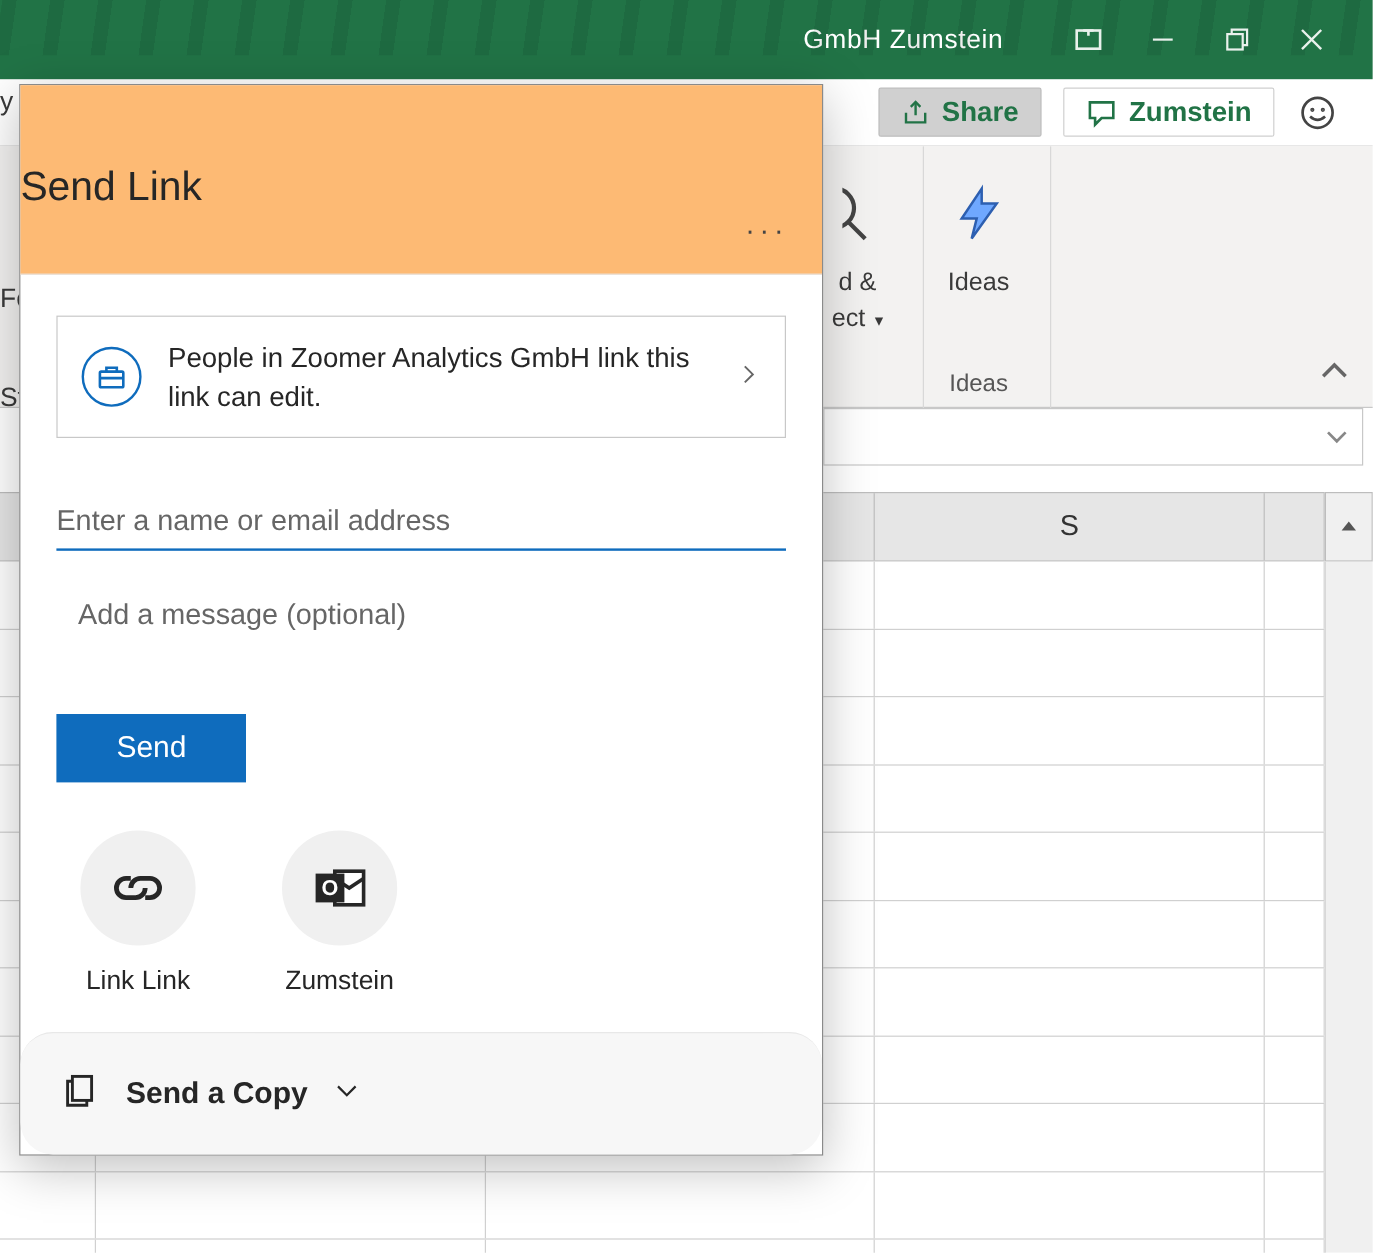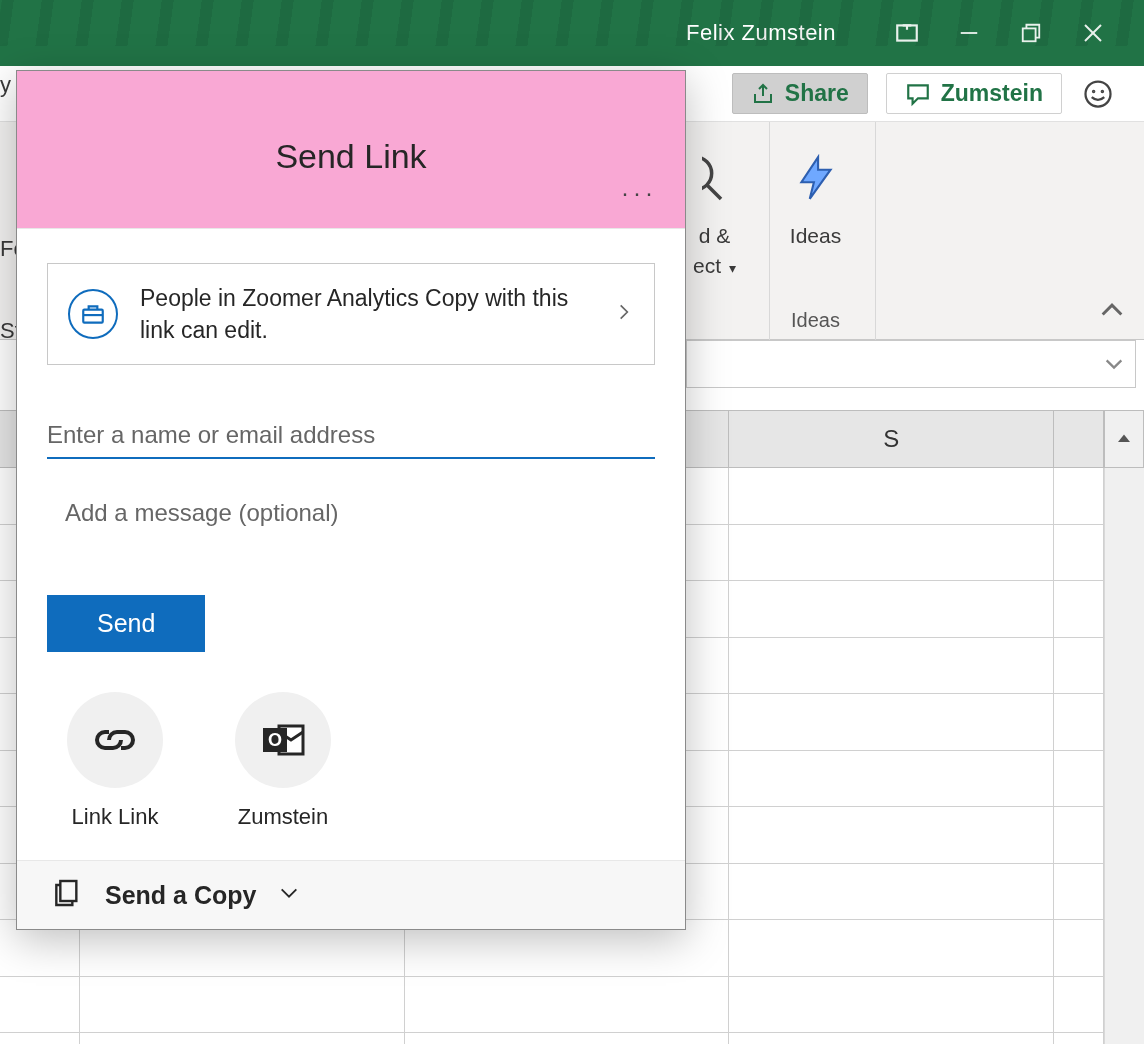--- a/index.html
+++ b/index.html
@@ -46,47 +46,47 @@
 
   
   .grid { position:absolute; top:468px; left:0; right:40px; bottom:0; background:#fff;}
   .grid-row { height:56.5px; border-bottom:1px solid #d0d0d0; display:flex;}
   .grid-row .cell { flex:1; border-right:1px solid #d0d0d0;}
   .scroll-track { position:absolute; top:468px; right:0; bottom:0; width:40px; background:#f0f0f0; border-left:1px solid #d8d8d8;}
 
   
   .dialog { position:absolute; top:70px; left:16px; width:670px; background:#fff; border:1px solid #8a8a8a; box-shadow: 0 10px 40px rgba(0,0,0,0.25); z-index:100;}
   .dialog-close { position:absolute; top:18px; right:22px; }
-  .dialog-header { background:#f9a8d4; border-bottom:1px solid #e8e8e8; height:158px; padding-top:66px; text-align:center; position:relative;}
+  .dialog-header { background:#fdba74; border-bottom:1px solid #e8e8e8; height:158px; padding-top:66px; text-align:left; position:relative;}
   .dialog-title { font-size:34px; color:#262626; font-weight:400;}
   .dialog-more { position:absolute; right:28px; top:108px; font-size:24px; letter-spacing:4px; color:#444;}
   .link-settings { margin:34px 30px 0 30px; border:1px solid #c8c8c8; display:flex; align-items:center; padding:18px 20px; gap:22px;}
   .link-settings .briefcase { width:50px; height:50px; border:2px solid #0f6cbd; border-radius:50%; display:flex; align-items:center; justify-content:center; flex-shrink:0;}
   .link-settings .text { flex:1; font-size:23px; color:#262626; line-height:1.4;}
   .link-settings .chev { color:#666;}
   .input-name { margin:48px 30px 0 30px; border-bottom:2px solid #0f6cbd; padding:8px 0;}
   .input-name input { border:none; outline:none; width:100%; font-size:24px; color:#000000;}
   .input-name input::placeholder { color:#666;}
   .input-msg { margin:40px 30px 0 48px;}
   .input-msg input { border:none; outline:none; width:100%; font-size:24px; color:#262626;}
   .input-msg input::placeholder { color:#666;}
   .send-btn { margin:68px 0 0 30px; background:#0f6cbd; color:#fff; border:none; font-size:25px; padding:14px 50px; font-weight:400;}
   .share-options { display:flex; gap:72px; margin:40px 0 30px 50px;}
   .share-opt { display:flex; flex-direction:column; align-items:center; gap:16px;}
   .share-opt .circle { width:96px; height:96px; border-radius:50%; background:#f0f0f0; display:flex; align-items:center; justify-content:center;}
   .share-opt .lbl { font-size:22px; color:#262626;}
-  .dialog-footer { background:#f7f7f7; border-top:1px solid #e8e8e8; padding:16px 34px; display:flex; align-items:center; gap:22px;}
+  .dialog-footer { background:#f7f7f7; border-top:1px solid #e8e8e8; padding:32px 34px; display:flex; align-items:center; gap:22px;border-radius:27px;}
   .dialog-footer .lbl { font-size:25px; font-weight:600; color:#262626;}
 </style>
 </head>
 <body>
 
 <div class="titlebar">
   <div class="titlebar-pattern"></div>
-  <span class="username">Felix Zumstein</span>
+  <span class="username">GmbH Zumstein</span>
   <div class="win-btn">
     <svg width="26" height="26" viewBox="0 0 24 24" fill="none" stroke-width="2">
         <rect x="3" y="5" width="18" height="14"></rect>
         <path d="M12 5 L12 1 M8 1 L16 1" transform="translate(0,4)"></path>
       </svg>
   </div>
   <div class="win-btn">
     <svg width="22" height="22" viewBox="0 0 24 24" stroke-width="2">
         <line x1="3" y1="12" x2="21" y2="12"></line>
       </svg>
@@ -280,21 +280,21 @@
   </div>
 
   <div class="link-settings">
     <div class="briefcase">
       <svg width="26" height="26" viewBox="0 0 24 24" fill="none" stroke="#0f6cbd" stroke-width="2">
           <rect x="3" y="8" width="18" height="12" rx="1"></rect>
           <path d="M8 8 V5 H16 V8"></path>
           <line x1="3" y1="13" x2="21" y2="13"></line>
         </svg>
     </div>
-    <div class="text">People in Zoomer Analytics Copy with this link can edit.</div>
+    <div class="text">People in Zoomer Analytics GmbH link this link can edit.</div>
     <div class="chev">
       <svg width="20" height="20" viewBox="0 0 24 24" fill="none" stroke="#666" stroke-width="2">
           <path d="M8 4 L16 12 L8 20"></path>
         </svg>
     </div>
   </div>
 
   <div class="input-name">
     <input type="text" placeholder="Enter a name or email address" style="">
   </div>

